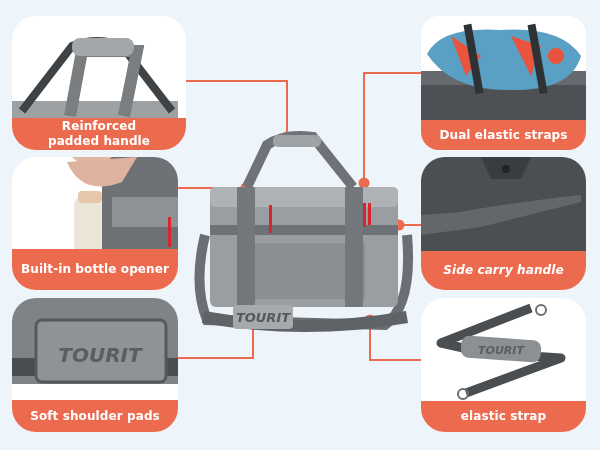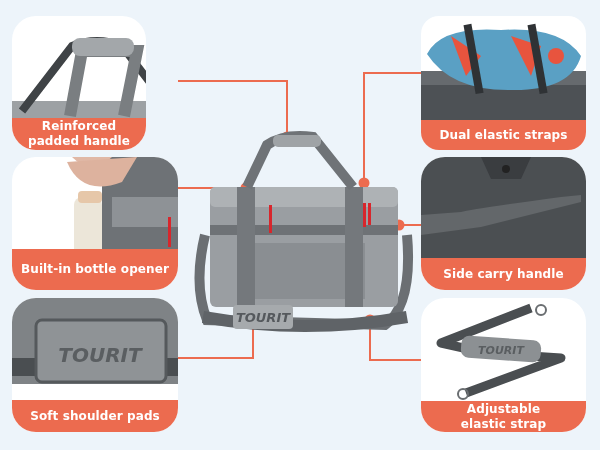--- a/index.html
+++ b/index.html
@@ -58,21 +58,21 @@
       <rect x="84" y="80" width="3" height="28" fill="#d8262c"></rect>
       <rect x="178" y="78" width="3" height="24" fill="#d8262c"></rect>
       <rect x="183" y="78" width="3" height="22" fill="#d8262c"></rect>
 
       <path d="M18 192 Q120 210 222 192" fill="none" stroke="#5f6367" stroke-width="12"></path>
       <rect x="48" y="180" width="60" height="24" rx="4" fill="#a6aaad"></rect>
       <text x="78" y="197" font-size="13" font-weight="bold" fill="#55595d" text-anchor="middle" font-style="italic">TOURIT</text>
     </svg>
   </div>
 
-  <div class="card" style="left:12px;top:16px;width:134px;height:134px;">
+  <div class="card" style="left:12px;top:16px;width:174px;height:134px;">
     <div class="photo" style="height:103px;">
       <svg width="166" height="103" viewBox="0 0 166 103">
         <rect x="0" y="85" width="166" height="18" fill="#9da1a4"></rect>
         <path d="M10 95 L60 30 Q85 20 110 30 L160 95" fill="none" stroke="#3f4346" stroke-width="8"></path>
         <path d="M58 100 L70 35 L125 35 L112 100" fill="none" stroke="#7a7e81" stroke-width="12"></path>
         <rect x="60" y="22" width="62" height="18" rx="8" fill="#a3a7aa"></rect>
       </svg>
     </div>
     <div class="label" style="height:32px;flex-direction:column;">
       <span>Reinforced</span>
@@ -132,34 +132,33 @@
 
   <div class="card" style="left:421px;top:157px;width:165px;height:133px;">
     <div class="photo" style="height:105px;">
       <svg width="165" height="105" viewBox="0 0 165 105">
         <rect x="0" y="0" width="165" height="105" fill="#4b4f52"></rect>
         <path d="M60 0 L70 22 L100 22 L110 0 Z" fill="#3a3d40"></path>
         <circle cx="85" cy="12" r="4" fill="#222"></circle>
         <path d="M0 58 L40 55 Q50 52 140 40 L160 38 L160 45 L60 70 L0 78 Z" fill="#63676a"></path>
       </svg>
     </div>
-    <div class="label" style="height:32px;">
+    <div class="label" style="height:39px;font-style:italic;">
       <span>Side carry handle</span>
     </div>
   </div>
 
   <div class="card" style="left:421px;top:298px;width:165px;height:134px;">
     <div class="photo" style="height:103px;">
       <svg width="165" height="103" viewBox="0 0 165 103">
         <path d="M110 10 L20 45 L65 55 L140 60 L45 95" fill="none" stroke="#4a4e51" stroke-width="9" stroke-linejoin="round"></path>
         <rect x="40" y="40" width="80" height="22" rx="8" fill="#8c9093" transform="rotate(4 80 51)"></rect>
         <text x="80" y="56" font-size="11" font-weight="bold" font-style="italic" fill="#5a5e61" text-anchor="middle">TOURIT</text>
         <circle cx="120" cy="12" r="5" fill="none" stroke="#6a6e71" stroke-width="2"></circle>
         <circle cx="42" cy="96" r="5" fill="none" stroke="#6a6e71" stroke-width="2"></circle>
       </svg>
     </div>
     <div class="label" style="height:31px;flex-direction:column;">
-      <span>Adjustable</span>
       <span>elastic strap</span>
     </div>
   </div>
 
 </div>
 
 </body></html>

